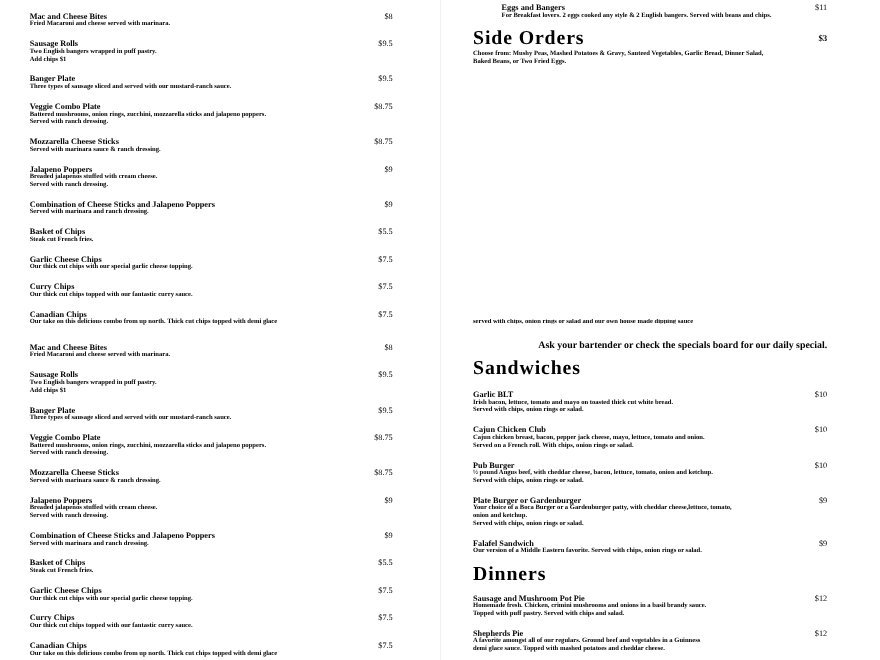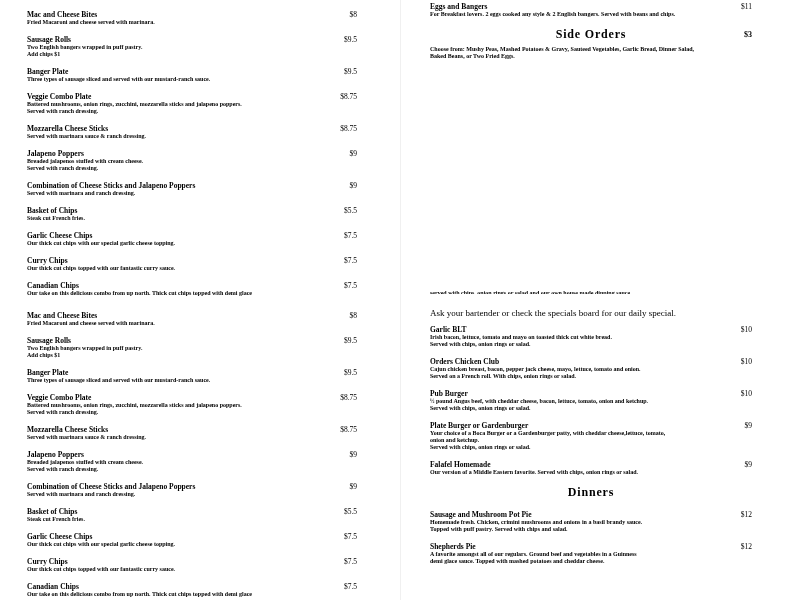--- a/index.html
+++ b/index.html
@@ -23,36 +23,36 @@
   .item { margin-bottom: 9px; }
   .head { display: flex; justify-content: space-between; align-items: baseline; }
   .name  { font-weight: bold; font-size: 7.5px; line-height: 9px; white-space: nowrap; }
   .price { font-weight: normal; font-size: 7.5px; line-height: 9px; padding-left: 8px; }
   .desc  { font-weight: bold; font-size: 6px; line-height: 7px; white-space: pre-line; }
 
   .block-gap { height: 5px; }
 
   .heading-row { position: relative; margin: 0 0 4px 0; }
   .heading {
-    font-weight: bold; font-size: 12px; line-height: 15px;
-    text-align: center; letter-spacing: 0.8px;
+    font-weight: bold; font-size: 18px; line-height: 15px;
+    text-align: left; letter-spacing: 0.8px;
   }
   .heading-row .hprice {
     position: absolute; right: 0; top: 3px;
     font-weight: bold; font-size: 8px;
   }
   .spacer { height: 230px; }
   .clipped { height: 4px; overflow: hidden; }
   .note {
-    font-weight: normal; font-size: 9px; line-height: 11px;
-    text-align: left; margin: 14px 0 6px 0;
+    font-weight: bold; font-size: 9px; line-height: 11px;
+    text-align: right; margin: 14px 0 6px 0;
   }
   .sec { margin: 8px 0 12px 0; }
   .sec.dinners { margin-top: 6px; margin-bottom: 10px; }
-  .bm2 { margin-bottom: 2px; }
+  .bm2 { margin-bottom: 2px; margin-left: 26px; }
 </style>
 </head>
 <body>
 
 <div class="page">
   <div class="seam"></div>
 
   <div class="col left">
     <section>
         <div class="item">
@@ -238,32 +238,33 @@
     </div>
     <div class="desc">Choose from: Mushy Peas, Mashed Potatoes &amp; Gravy, Sauteed Vegetables, Garlic Bread, Dinner Salad,
 Baked Beans, or Two Fried Eggs.</div>
 
     <div class="spacer"></div>
 
     <div class="desc clipped">served with chips, onion rings or salad and our own house made dipping sauce</div>
 
     <div class="note">Ask your bartender or check the specials board for our daily special.</div>
 
+    <h2 class="heading sec">Sandwiches</h2>
     <section>
         <div class="item">
           <div class="head">
             <span class="name">Garlic BLT</span>
             <span class="price">$10</span>
           </div>
           <div class="desc">Irish bacon, lettuce, tomato and mayo on toasted thick cut white bread.
 Served with chips, onion rings or salad.</div>
         </div>
         <div class="item">
           <div class="head">
-            <span class="name">Orders Chicken Club</span>
+            <span class="name">Cajun Chicken Club</span>
             <span class="price">$10</span>
           </div>
           <div class="desc">Cajun chicken breast, bacon, pepper jack cheese, mayo, lettuce, tomato and onion.
 Served on a French roll. With chips, onion rings or salad.</div>
         </div>
         <div class="item">
           <div class="head">
             <span class="name">Pub Burger</span>
             <span class="price">$10</span>
           </div>
@@ -274,21 +275,21 @@
           <div class="head">
             <span class="name">Plate Burger or Gardenburger</span>
             <span class="price">$9</span>
           </div>
           <div class="desc">Your choice of a Boca Burger or a Gardenburger patty, with cheddar cheese,lettuce, tomato,
 onion and ketchup.
 Served with chips, onion rings or salad.</div>
         </div>
         <div class="item">
           <div class="head">
-            <span class="name">Falafel Homemade</span>
+            <span class="name">Falafel Sandwich</span>
             <span class="price">$9</span>
           </div>
           <div class="desc">Our version of a Middle Eastern favorite. Served with chips, onion rings or salad.</div>
         </div>
       </section>
 
     <h2 class="heading sec dinners">Dinners</h2>
     <section>
         <div class="item">
           <div class="head">

